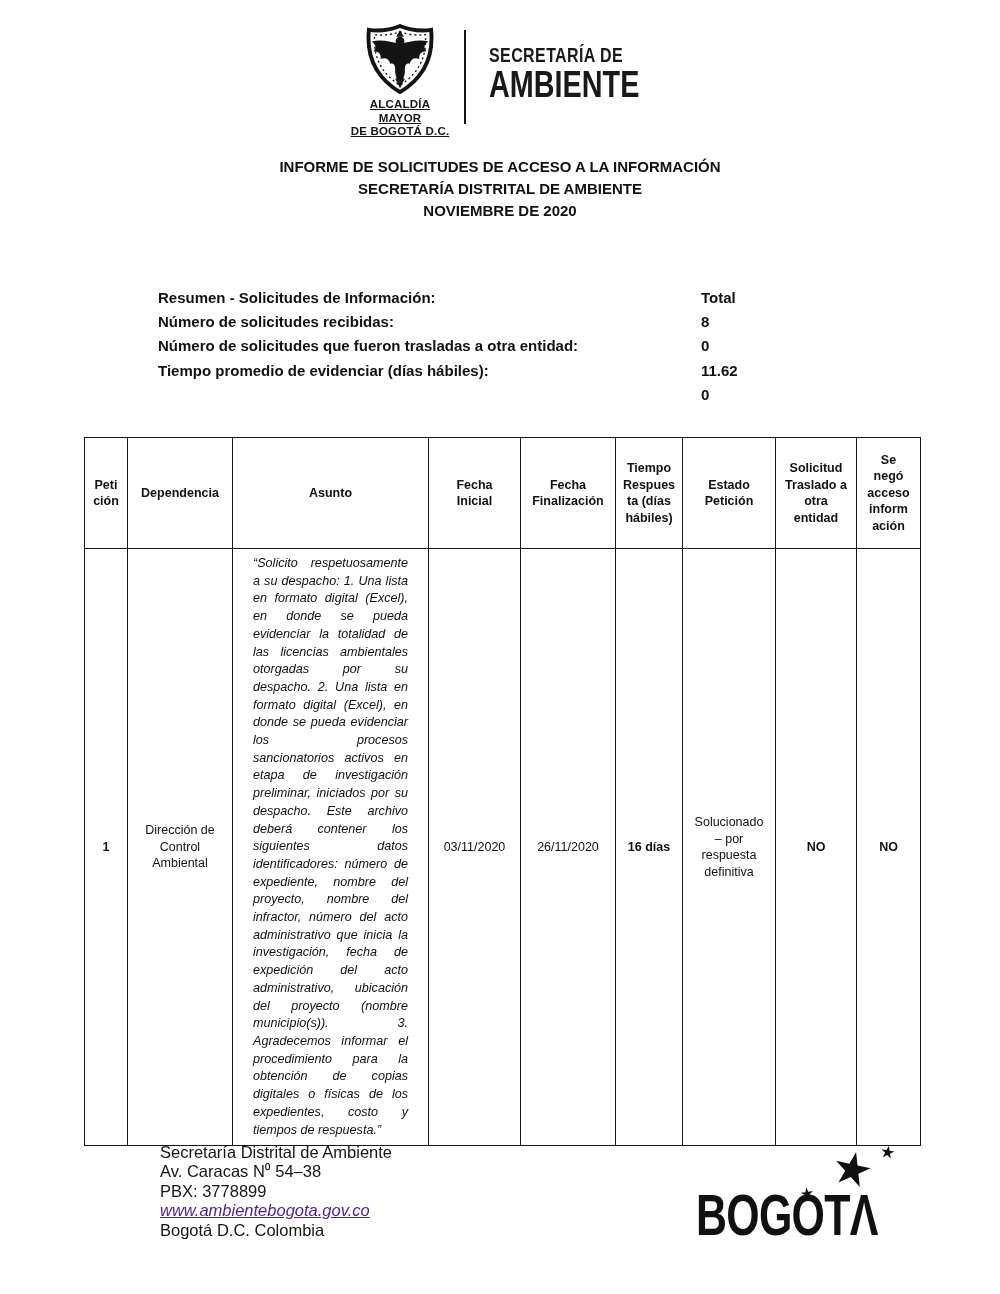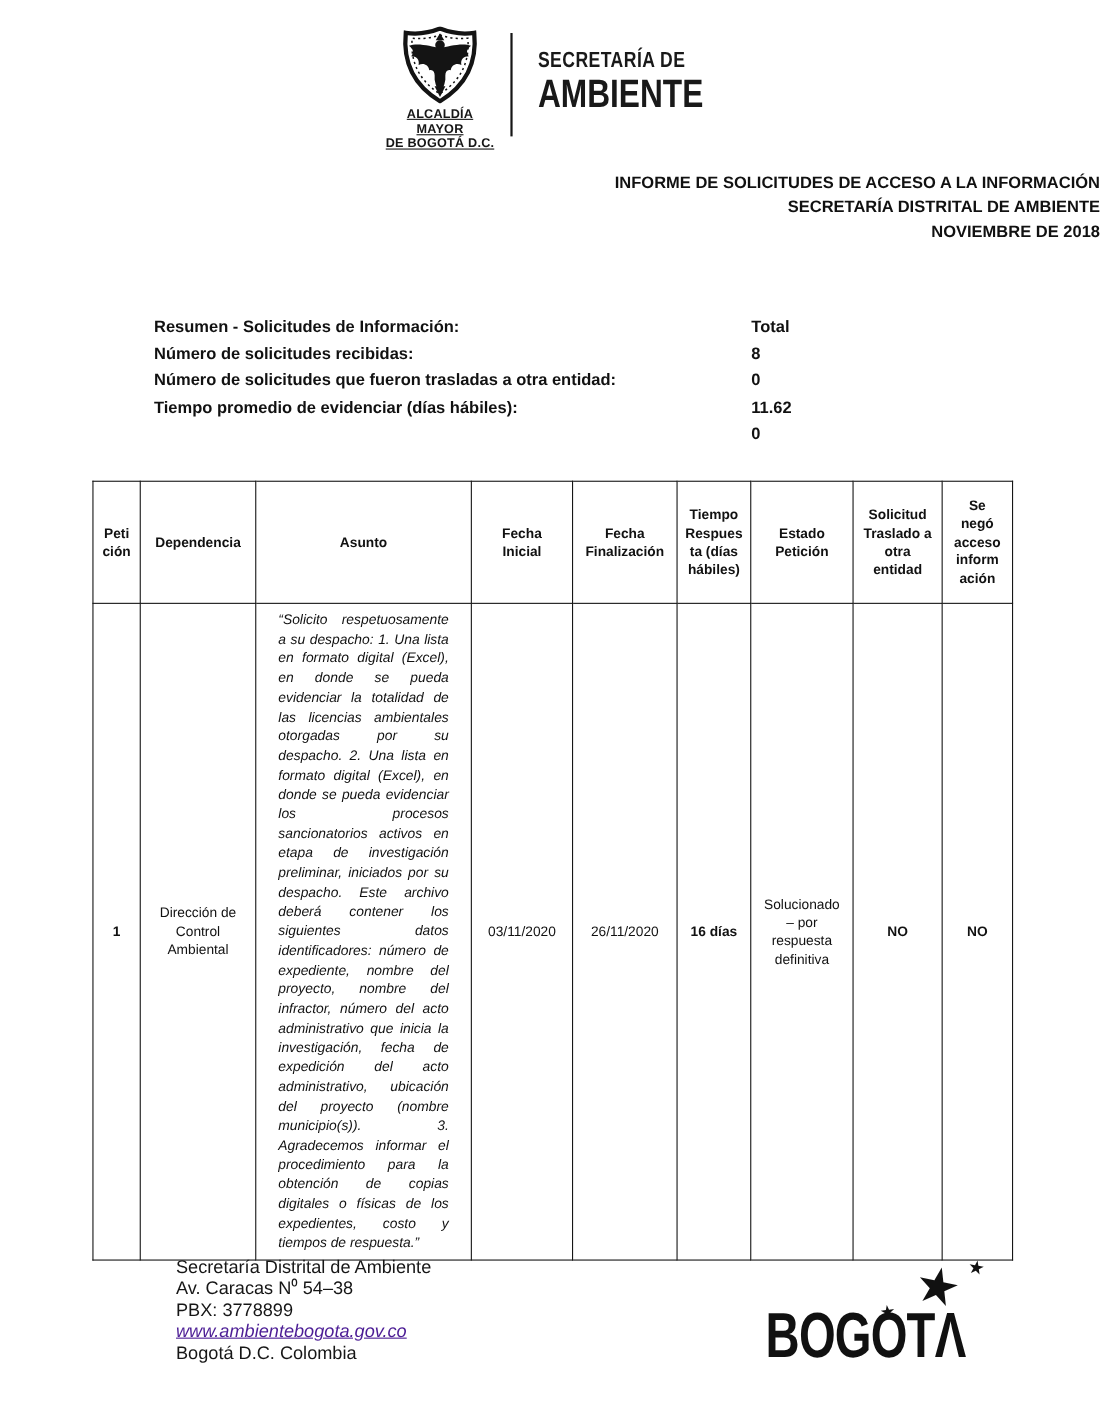--- a/index.html
+++ b/index.html
@@ -10,26 +10,26 @@
   
   .coat { position:absolute; left:350px; top:24px; width:100px; text-align:center; }
   .coat svg { display:block; margin:0 auto; }
   .coat-caption { margin-top:4px; font-size:11.5px; font-weight:bold; line-height:13.5px; letter-spacing:0.2px; white-space:pre-line; color:#161616;text-decoration:underline; }
   .header-divider { position:absolute; left:464px; top:30px; width:2px; height:94px; background:#161616; }
   .secretaria { position:absolute; left:489px; top:44px; transform:scaleX(0.80); transform-origin:left top; color:#191919; }
   .secretaria-top { font-size:20px; font-weight:bold; letter-spacing:0.5px; line-height:22px; }
   .secretaria-bottom { font-size:36px; font-weight:bold; letter-spacing:0px; line-height:38px; }
 
   
-  .title-block { position:absolute; left:0; top:156px; width:1000px; text-align:right; }
+  .title-block { position:absolute; left:0; top:156px; width:1000px; text-align:center; }
   .title-line { font-size:15px; font-weight:bold; line-height:21.8px; color:#111; }
 
   
   .summary { position:absolute; left:140px; top:289px; width:660px; }
-  .summary-row { position:relative; height:24.2px; font-size:15px; font-weight:bold; color:#111; }
+  .summary-row { position:relative; height:24.2px; font-size:15px; font-weight:bold; color:#111;margin-left:18px; }
   .summary-label { display:inline-block; }
   .summary-value { position:absolute; left:543px; top:0; width:80px; text-align:left; }
 
   
   .req-table { position:absolute; left:84px; top:437px; width:836px; border-collapse:collapse; table-layout:fixed; }
   .req-table th, .req-table td { border:1.5px solid #161616; vertical-align:middle; text-align:center; font-size:12.5px; color:#111; overflow:hidden; }
   .req-table th { font-weight:bold; white-space:pre-line; line-height:16.5px; height:111px; padding:2px; }
   .req-table td { white-space:pre-line; line-height:16.5px; height:539px; padding:2px; }
   .req-table td.asunto-cell { font-style:italic; text-align:justify; text-align-last:left; white-space:normal; padding:6px 20px; font-size:12.6px; line-height:17.7px; }
   .bold-cell { font-weight:bold; }
@@ -68,21 +68,21 @@
   <div class="header-divider"></div>
 
   <div class="secretaria">
     <div class="secretaria-top">SECRETARÍA DE</div>
     <div class="secretaria-bottom">AMBIENTE</div>
   </div>
 
   <div class="title-block">
     <div class="title-line">INFORME DE SOLICITUDES DE ACCESO A LA INFORMACIÓN</div>
     <div class="title-line">SECRETARÍA DISTRITAL DE AMBIENTE</div>
-    <div class="title-line">NOVIEMBRE DE 2018</div>
+    <div class="title-line">NOVIEMBRE DE 2020</div>
   </div>
 
   <div class="summary">
     <div class="summary-row">
       <span class="summary-label">Resumen - Solicitudes de Información:</span>
       <span class="summary-value">Total</span>
     </div>
     <div class="summary-row">
       <span class="summary-label">Número de solicitudes recibidas:</span>
       <span class="summary-value">8</span>

